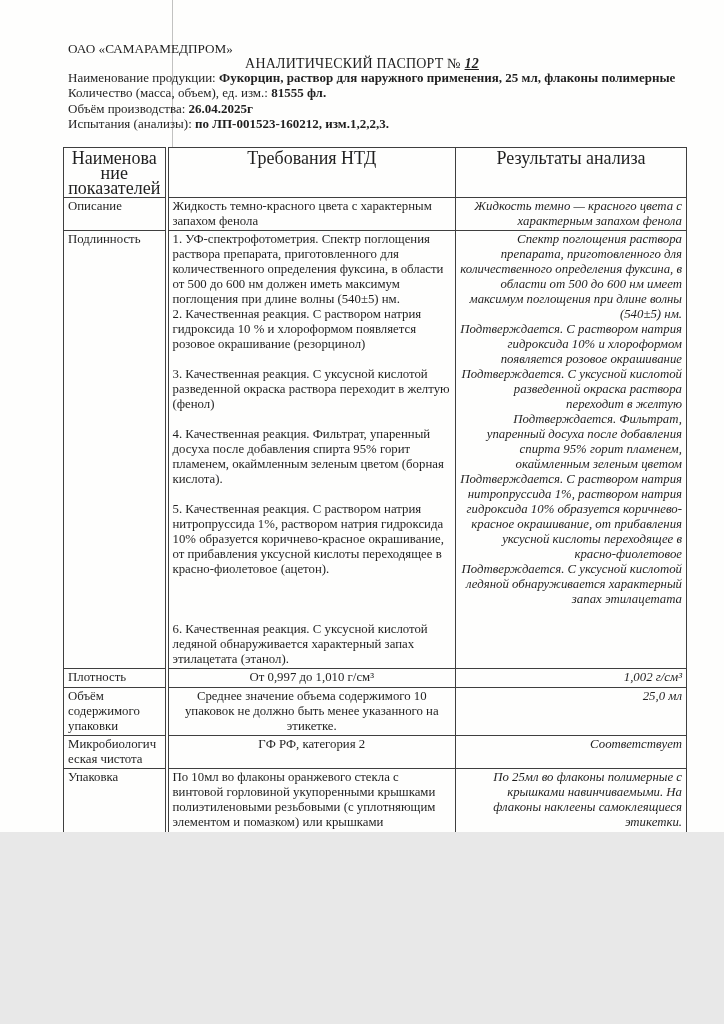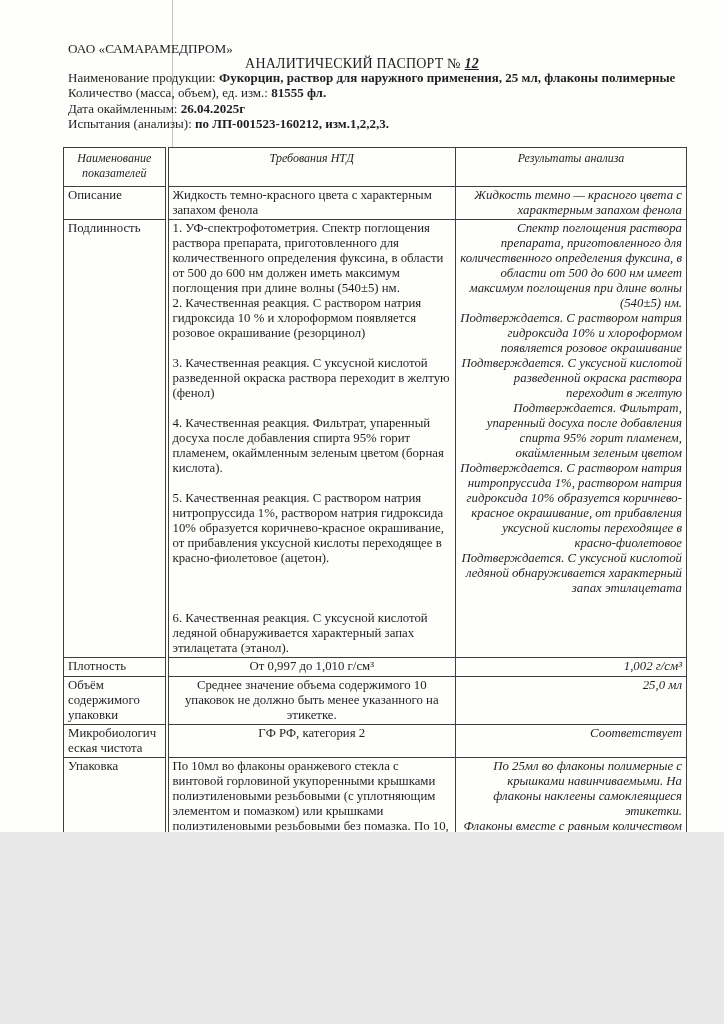--- a/index.html
+++ b/index.html
@@ -19,21 +19,21 @@
   table.passport{
     position:absolute;left:63px;top:147px;width:623px;
     border-collapse:collapse;table-layout:fixed;
     font-size:12.8px;line-height:15px;
   }
   th,td{
     border:1px solid #3f3f3f;vertical-align:top;
     padding:1px 4px;font-weight:normal;overflow-wrap:anywhere;
   }
   th.c1,td.c1{border-right:4px double #3f3f3f;}
-  th{text-align:center;height:34px;padding-top:3px;font-size:12px;font-style:italic;}
+  th{text-align:center;height:34px;padding-top:3px;font-size:18px;}
   td.c3{text-align:right;font-style:italic;}
   tr.center2 td.c2{text-align:center;}
   .pre{white-space:pre-line;}
   tbody tr:nth-child(1){height:29px;}
   tbody tr:nth-child(2){height:424px;}
   tbody tr:nth-child(3){height:19px;}
   tbody tr:nth-child(4){height:41px;}
   tbody tr:nth-child(5){height:32px;}
   tbody tr:nth-child(6){height:103px;}
   tbody tr:nth-child(7){height:140px;}
@@ -56,21 +56,21 @@
   <div class="meta">
     <div class="meta-line">
       <span class="ml">Наименование продукции:</span>
       <span class="mv">Фукорцин, раствор для наружного применения, 25 мл, флаконы полимерные</span>
     </div>
     <div class="meta-line">
       <span class="ml">Количество (масса, объем), ед. изм.:</span>
       <span class="mv">81555 фл.</span>
     </div>
     <div class="meta-line">
-      <span class="ml">Дата окаймленным:</span>
+      <span class="ml">Объём производства:</span>
       <span class="mv">26.04.2025г</span>
     </div>
     <div class="meta-line">
       <span class="ml">Испытания (анализы):</span>
       <span class="mv">по ЛП-001523-160212, изм.1,2,2,3.</span>
     </div>
   </div>
 
   <table class="passport">
     <colgroup>

